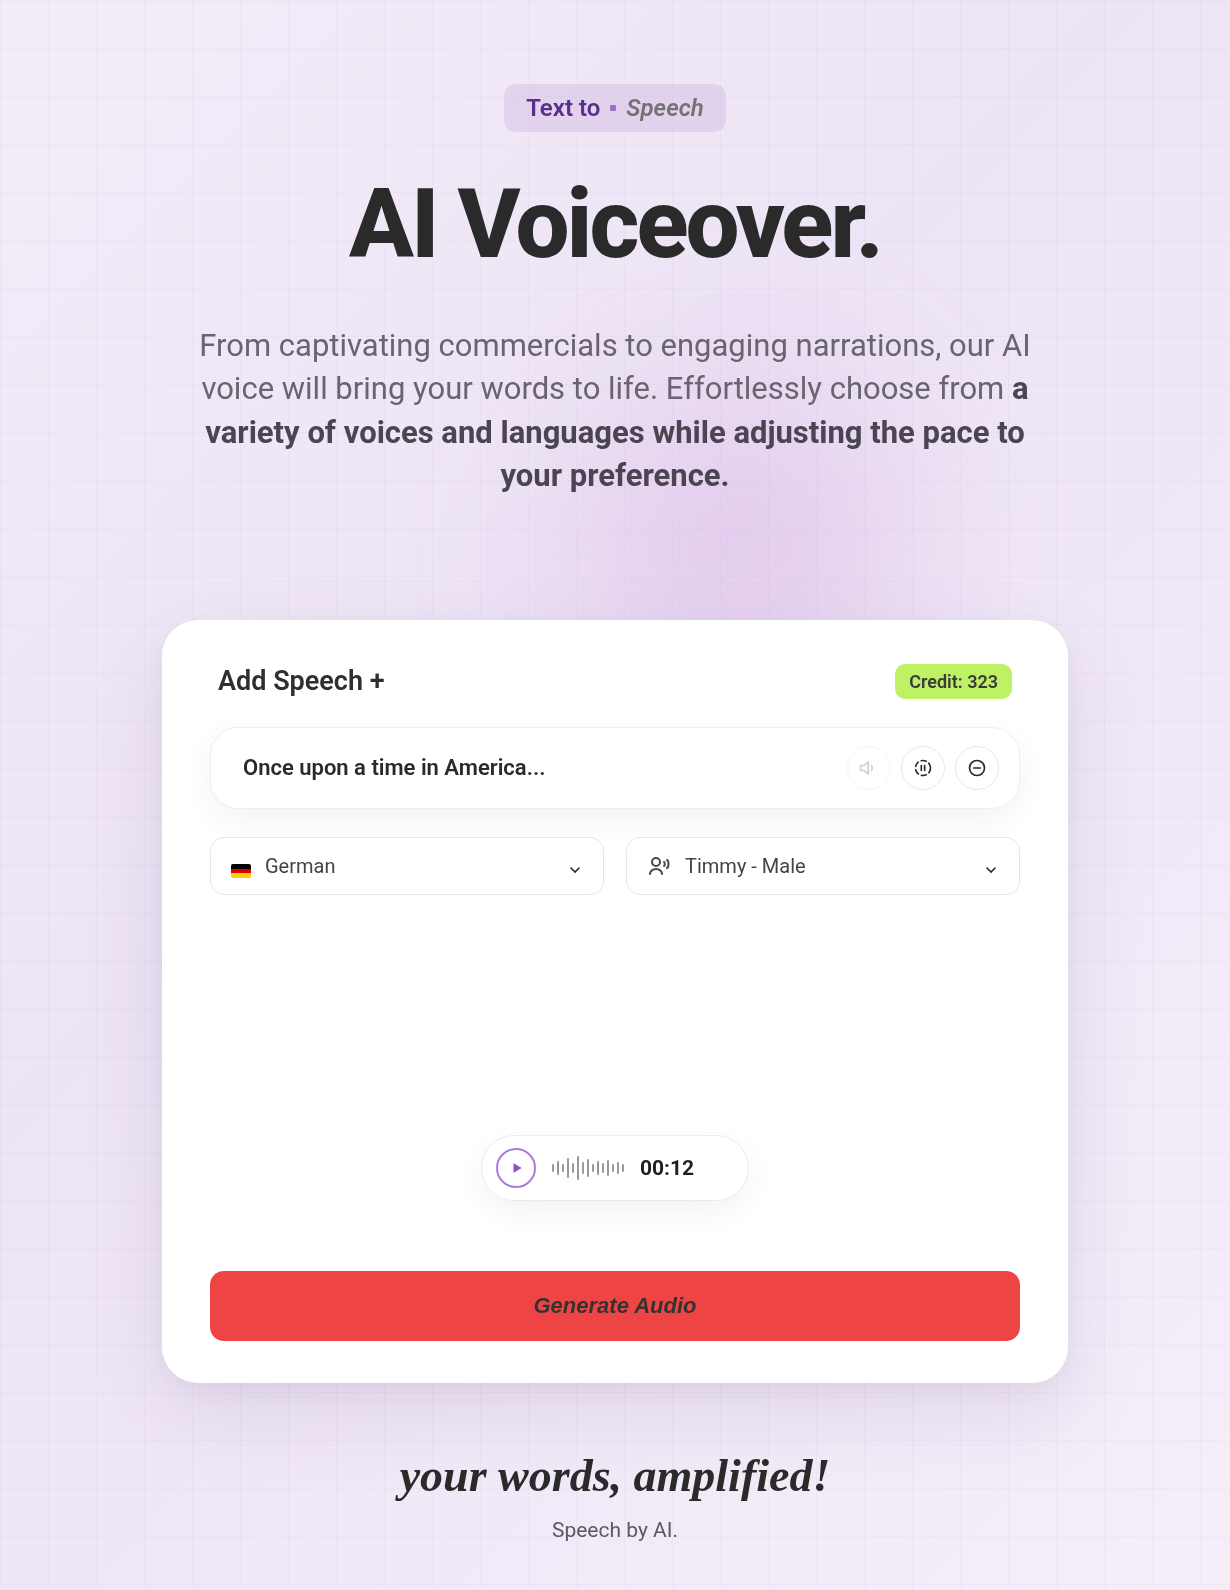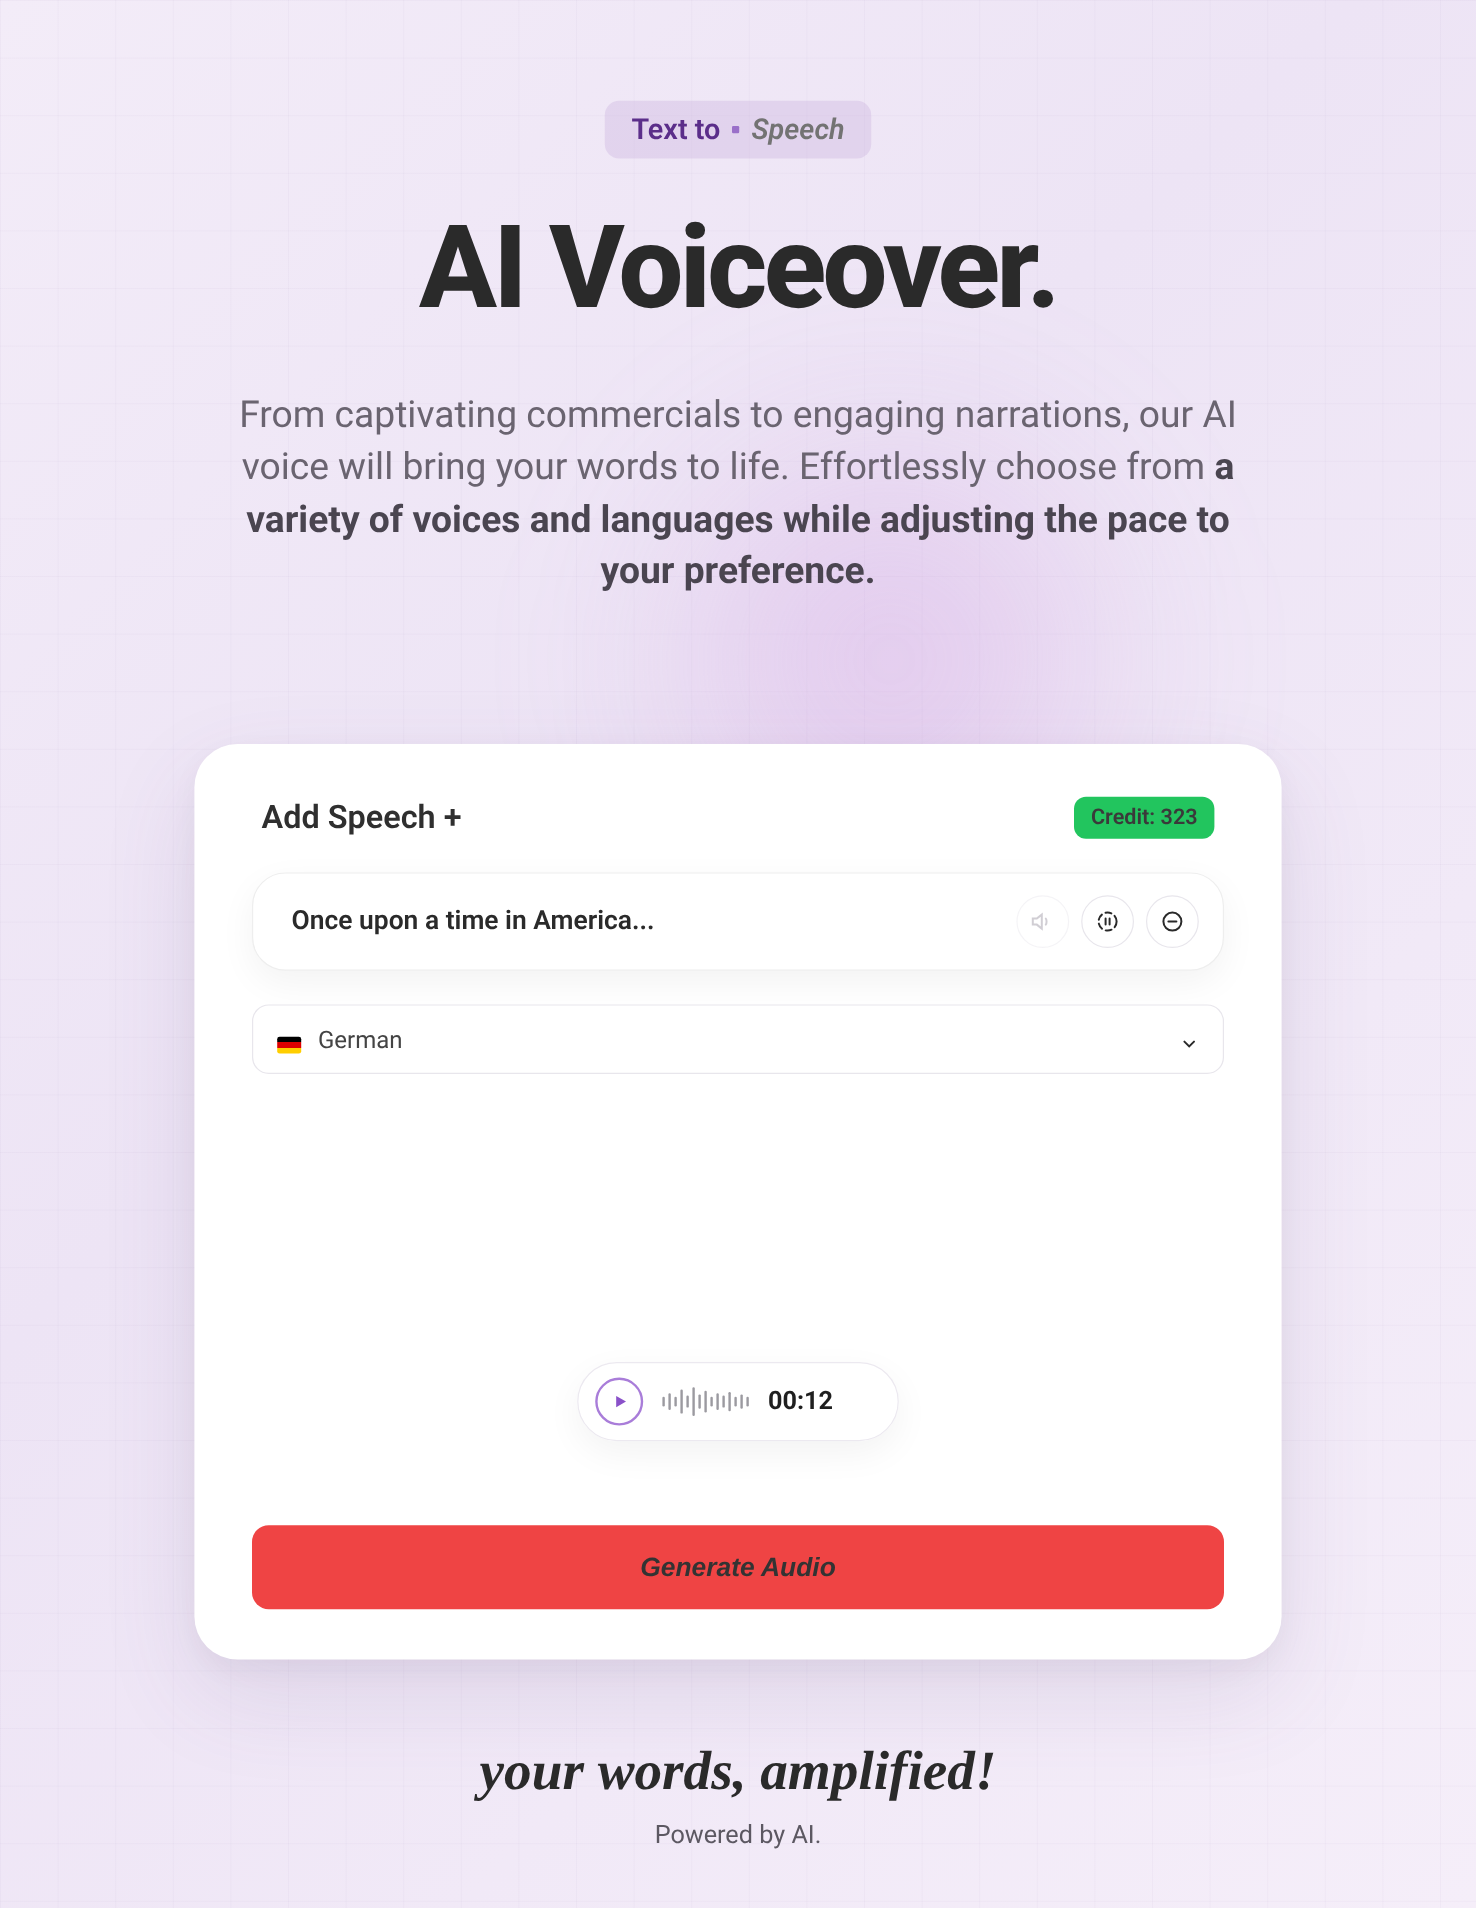--- a/index.html
+++ b/index.html
@@ -91,21 +91,21 @@
   justify-content: space-between;
   align-items: center;
   padding: 0 8px;
 }
 .add-speech {
   font-size: 27px;
   font-weight: 600;
   color: #2f2f2f;
 }
 .credit {
-  background: #22c55e;
+  background: #bef264;
   padding: 7px 14px;
   border-radius: 10px;
   font-size: 18px;
   font-weight: 600;
   color: #3a3a3a;
 }
 
 .input-row {
   margin-top: 28px;
   background: #fff;
@@ -272,20 +272,32 @@
             <circle cx="12" cy="12" r="9"></circle>
             <path d="M8 12h8"></path>
           </svg>
       </div>
     </div>
 
     <div class="dropdowns">
       <div class="dropdown">
         <span class="flag"></span>
         <span class="dropdown-label">German</span>
+        <svg class="chevron" viewBox="0 0 24 24" fill="none" stroke="#2a2a2a" stroke-width="2.5" stroke-linecap="round">
+            <path d="M6 9l6 6 6-6"></path>
+          </svg>
+      </div>
+      <div class="dropdown">
+        <svg width="24" height="24" viewBox="0 0 24 24" fill="none" stroke="#4a4550" stroke-width="2" stroke-linecap="round">
+            <circle cx="9" cy="8" r="4"></circle>
+            <path d="M3 20c0-3 3-5 6-5s6 2 6 5"></path>
+            <path d="M17 8c1 0 1 4 0 4"></path>
+            <path d="M20 6c2 1 2 7 0 8"></path>
+          </svg>
+        <span class="dropdown-label">Timmy - Male</span>
         <svg class="chevron" viewBox="0 0 24 24" fill="none" stroke="#2a2a2a" stroke-width="2.5" stroke-linecap="round">
             <path d="M6 9l6 6 6-6"></path>
           </svg>
       </div>
     </div>
 
     <div class="waveform-big">
       <svg width="340" height="150" viewBox="0 0 340 150">
         <defs>
           <linearGradient id="wg" x1="0" x2="1">
@@ -403,14 +415,14 @@
           <span style="height:12px"></span>
           <span style="height:8px"></span>
       </div>
       <div class="timecode">00:12</div>
     </div>
 
     <button class="generate-btn">Generate Audio</button>
   </div>
 
   <div class="tagline">your words, amplified!</div>
-  <div class="powered">Powered by AI.</div>
+  <div class="powered">Speech by AI.</div>
 </div>
 
 </body></html>

